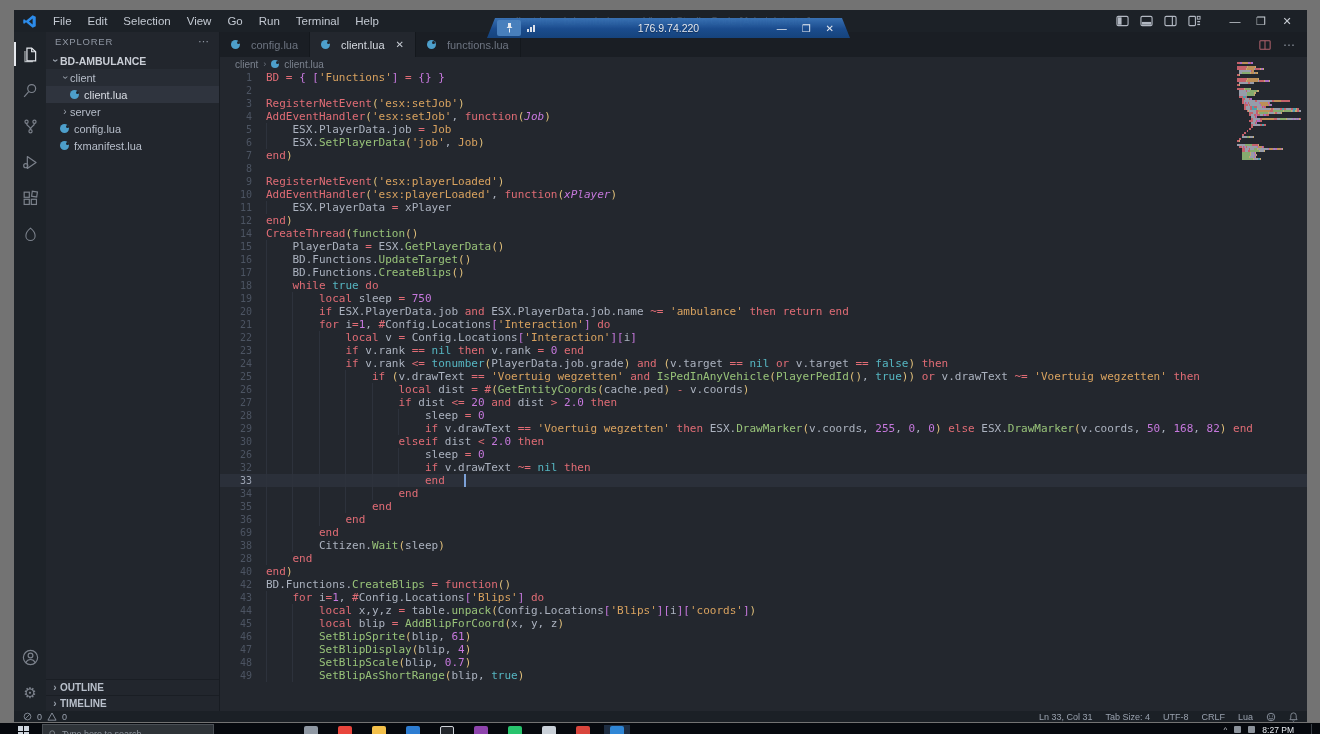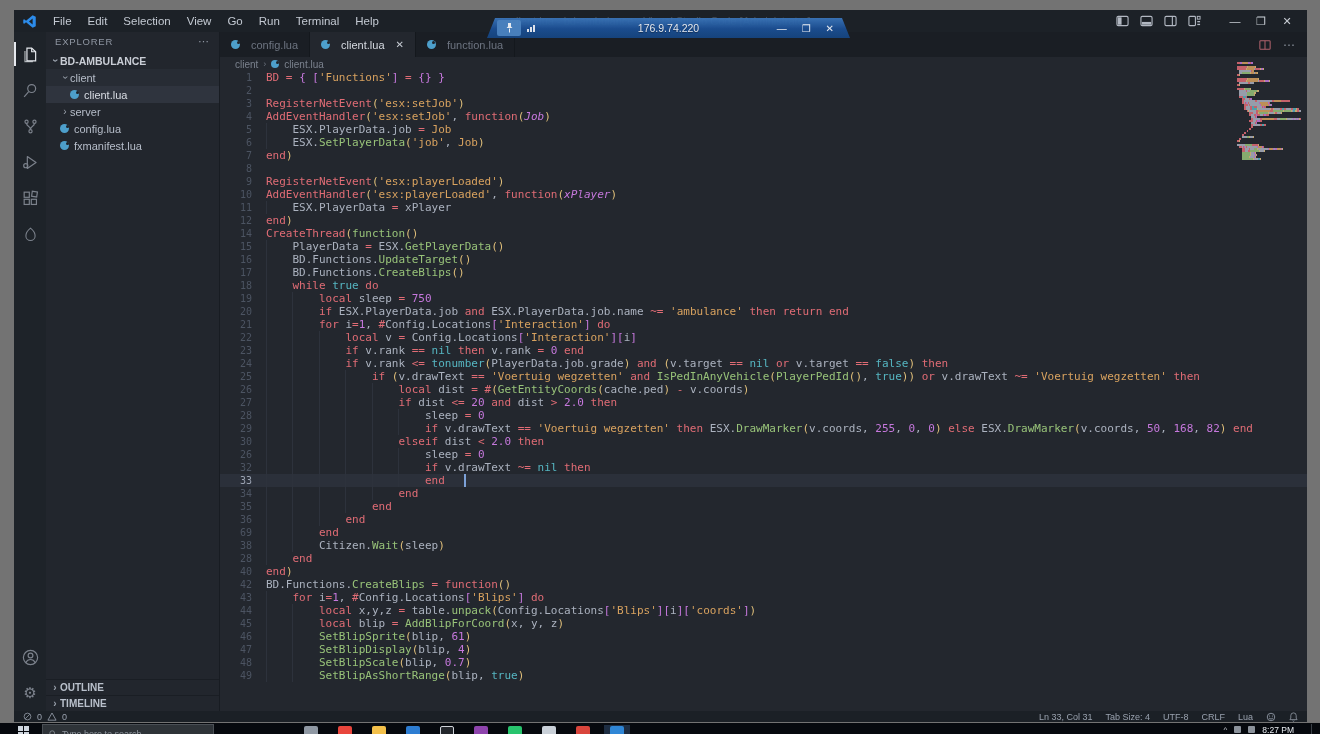--- a/index.html
+++ b/index.html
@@ -263,21 +263,21 @@
                 <span class="luaicon"></span>
                 <span>config.lua</span>
               </div>
               <div class="tab active">
                 <span class="luaicon"></span>
                 <span>client.lua</span>
                 <span class="close">✕</span>
               </div>
               <div class="tab">
                 <span class="luaicon"></span>
-                <span>function.lua</span>
+                <span>functions.lua</span>
               </div>
             </div>
           <div class="tabactions">
             <svg width="12" height="12" viewBox="0 0 14 12">
                 <rect x="1" y="1" width="12" height="10" rx="1" fill="none" stroke="#b0616b" stroke-width="1.2"></rect>
                 <line x1="7" y1="1" x2="7" y2="11" stroke="#b0616b" stroke-width="1.2"></line>
               </svg>
             <span>⋯</span>
           </div>
         </div>

